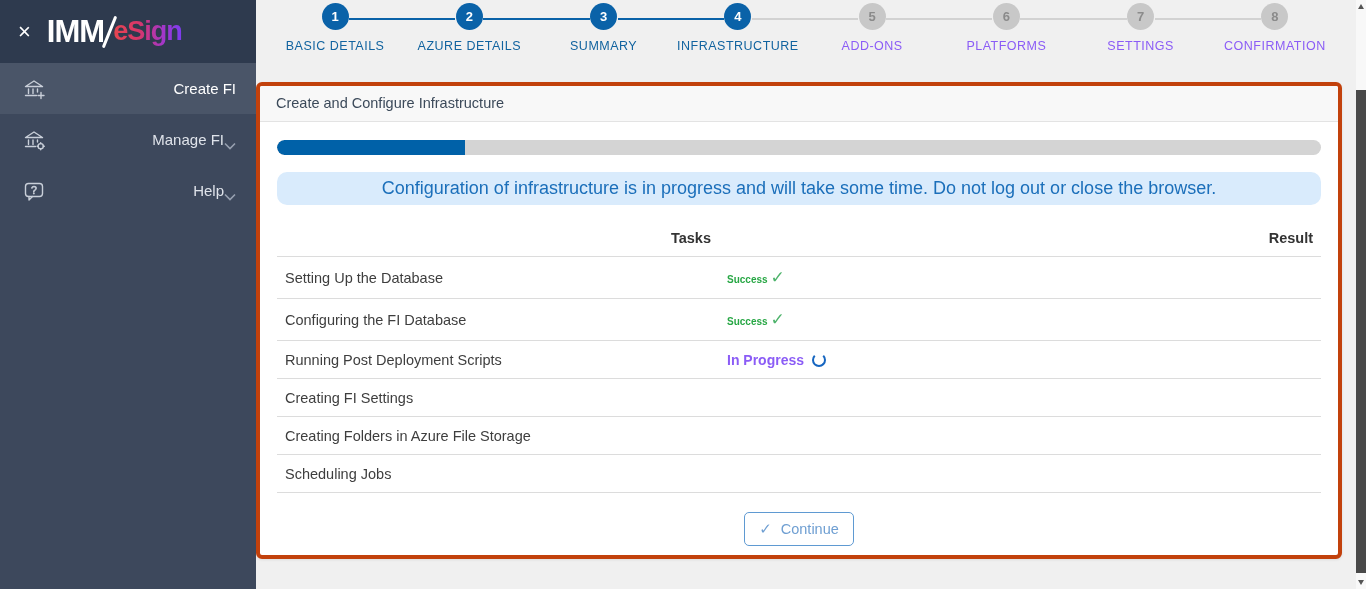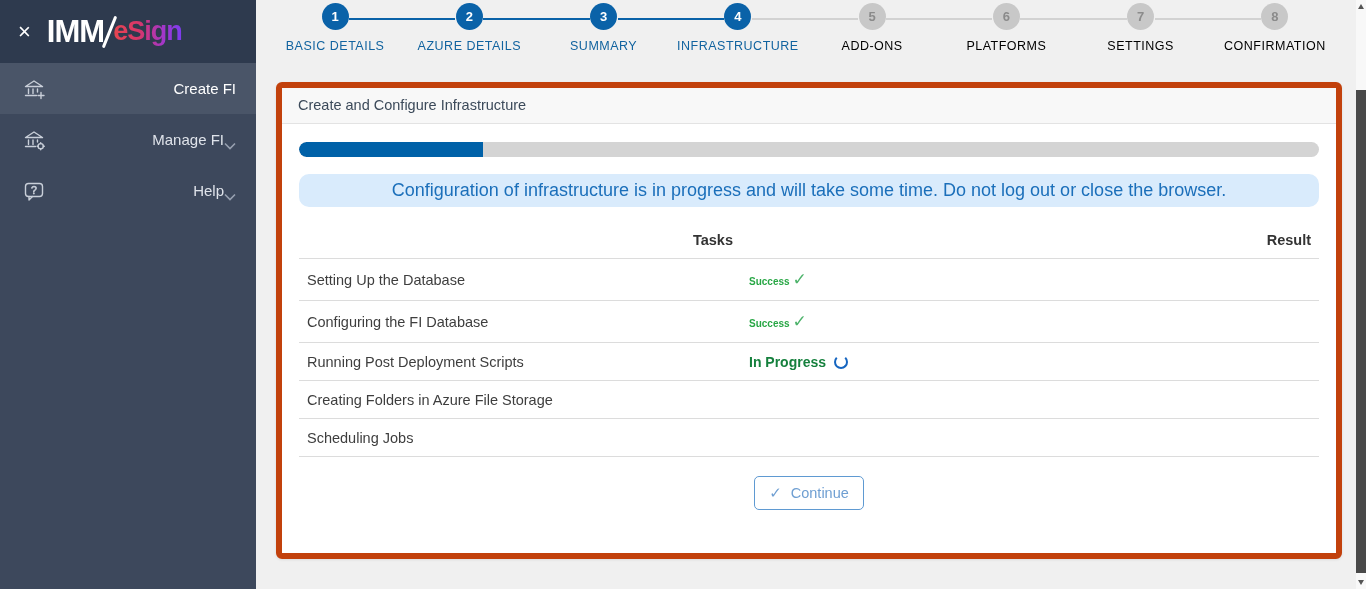--- a/index.html
+++ b/index.html
@@ -35,40 +35,40 @@
   .step { flex:1; position:relative; text-align:center; cursor:pointer; }
   .step::before, .step::after { content:""; position:absolute; top:15px; height:2px; background:#d2d2d2; z-index:0; }
   .step::before { left:0; right:calc(50% + 14px); }
   .step::after { left:calc(50% + 14px); right:0; }
   .step:first-child::before { display:none; }
   .step:last-child::after { display:none; }
   .step.la::before { background:#0a62a8; }
   .step.ra::after { background:#0a62a8; }
   .s-circle { position:relative; z-index:1; display:inline-flex; width:27px; height:27px; border-radius:50%; background:#c8c8c8; color:#8b8b8b; font-size:13px; font-weight:700; align-items:center; justify-content:center; }
   .step.on .s-circle { background:#0a62a8; color:#ffffff; }
-  .s-label { margin-top:9px; font-size:12.5px; letter-spacing:0.5px; color:#000000; }
+  .s-label { margin-top:9px; font-size:12.5px; letter-spacing:0.5px; color:#8b5cf6; }
   .step.on .s-label { color:#11639f; }
 
   
-  .card { margin:20px 14px 0 20px; height:477px; background:#ffffff; border:6px solid #c2410c; border-radius:6px; box-shadow:0 1px 3px rgba(0,0,0,0.08); overflow:hidden; }
+  .card { margin:20px 14px 0 0; height:477px; background:#ffffff; border:4px solid #c2410c; border-radius:6px; box-shadow:0 1px 3px rgba(0,0,0,0.08); overflow:hidden; }
   .card-header { height:36px; line-height:35px; background:#f8f8f8; border-bottom:1px solid #e3e3e3; padding:0 16px; color:#3c4a5a; font-size:14.5px; }
   .card-body { padding:18px 17px 0 17px; }
 
   .progress-track { height:15px; background:#d4d4d4; border-radius:8px; overflow:hidden; }
   .progress-fill { height:100%; background:#0061a8; border-radius:8px 0 0 8px; }
 
   .alert { margin-top:17px; padding:6px 10px; background:#d9ebfc; color:#1b6fba; text-align:center; font-size:18px; border-radius:10px; }
 
   table.tasks { width:100%; border-collapse:collapse; margin-top:15px; }
   table.tasks th { text-align:right; font-size:14.5px; font-weight:700; color:#333333; padding:10px 8px; border-bottom:1px solid #dcdcdc; }
   table.tasks th:first-child { width:442px; }
   table.tasks td { text-align:left; font-size:14.5px; color:#3e3e3e; padding:10px 8px; border-bottom:1px solid #dcdcdc; height:38px; }
   .res-success { color:#28a745; font-weight:700; font-size:10px; }
   .res-check { color:#4db36b; font-weight:400; font-size:17px; margin-left:3px; }
-  .res-progress { color:#15803d; font-weight:700; font-size:14px; }
+  .res-progress { color:#8b5cf6; font-weight:700; font-size:14px; }
   .spinner { display:inline-block; width:14px; height:14px; border:2.5px solid #1565c0; border-top-color:transparent; border-radius:50%; margin-left:8px; vertical-align:-2px; animation:spin 1.1s linear infinite; }
   @keyframes spin { to { transform:rotate(360deg); } }
 
   .btn-row { text-align:center; margin-top:19px; }
   .btn-continue { display:inline-flex; align-items:center; gap:9px; padding:7px 14px; font-size:14.5px; font-family:"Liberation Sans", sans-serif; color:#6f9fd2; background:#ffffff; border:1px solid #5f9ad2; border-radius:5px; cursor:pointer; }
   .btn-check { font-size:15px; }
 </style>
 </head>
 <body>
 
@@ -188,20 +188,24 @@
           </tr>
           <tr>
             <td>Configuring the FI Database</td>
             <td><span class="res-success">Success</span><span class="res-check">✓</span></td>
           </tr>
           <tr>
             <td>Running Post Deployment Scripts</td>
             <td><span class="res-progress">In Progress</span><span class="spinner"></span></td>
           </tr>
           <tr>
+            <td>Creating FI Settings</td>
+            <td></td>
+          </tr>
+          <tr>
             <td>Creating Folders in Azure File Storage</td>
             <td></td>
           </tr>
           <tr>
             <td>Scheduling Jobs</td>
             <td></td>
           </tr>
         </tbody>
       </table>
 

